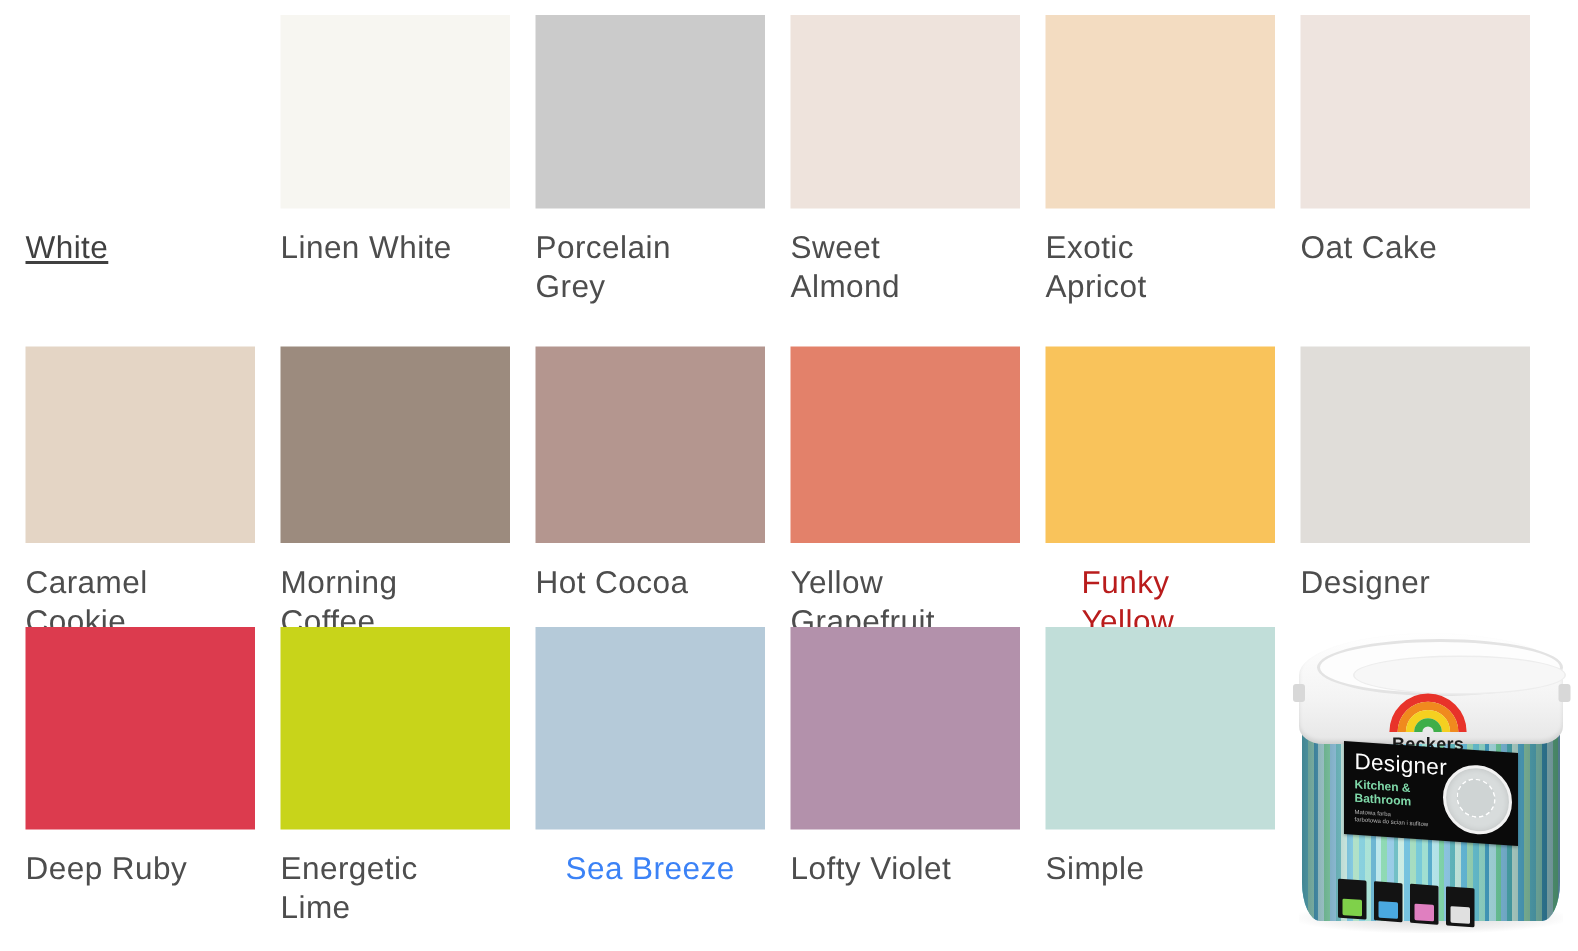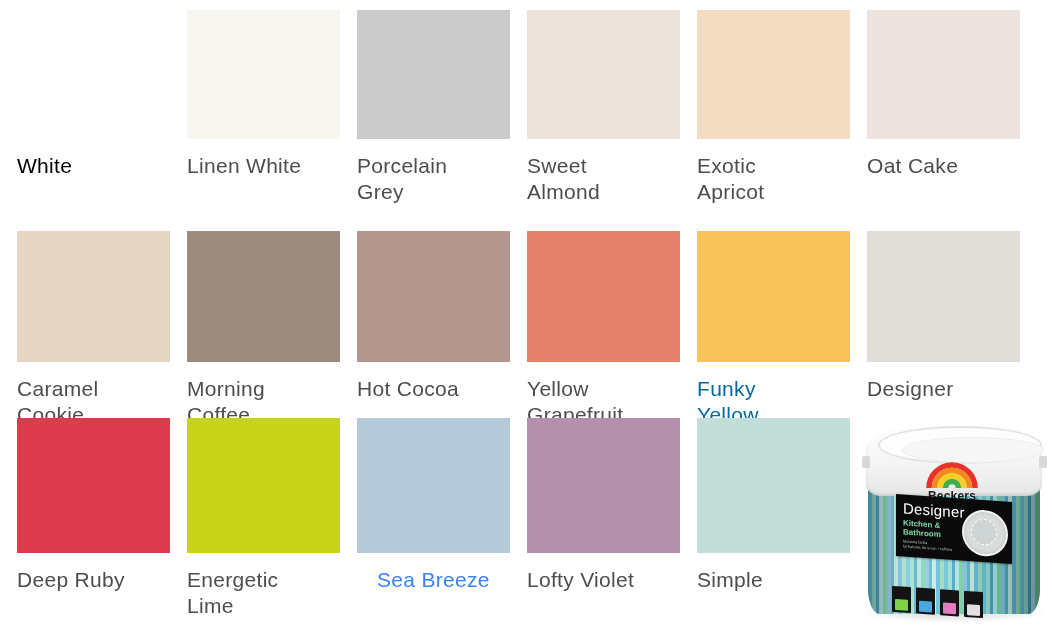--- a/index.html
+++ b/index.html
@@ -296,21 +296,21 @@
 </head>
 <body>
 
 <div id="palette-board">
 
   <div class="swatch-grid">
 
     <div class="swatch-row row-1">
       <div class="swatch-cell">
         <div class="swatch-chip is-white" style="background-color: rgb(255, 255, 255);"></div>
-        <div class="swatch-label" style="color: #000000;">White</div>
+        <div class="swatch-label" style="color: #404040; text-decoration: underline;">White</div>
       </div>
       <div class="swatch-cell">
         <div class="swatch-chip" style="background-color: rgb(247, 246, 241);"></div>
         <div class="swatch-label" style="color: rgb(77, 77, 77);">Linen White</div>
       </div>
       <div class="swatch-cell">
         <div class="swatch-chip" style="background-color: rgb(203, 203, 203);"></div>
         <div class="swatch-label" style="color: rgb(77, 77, 77);">Porcelain
 Grey</div>
       </div>
@@ -345,21 +345,21 @@
         <div class="swatch-chip" style="background-color: rgb(180, 150, 143);"></div>
         <div class="swatch-label" style="color: rgb(77, 77, 77);">Hot Cocoa</div>
       </div>
       <div class="swatch-cell">
         <div class="swatch-chip" style="background-color: rgb(227, 129, 106);"></div>
         <div class="swatch-label" style="color: rgb(77, 77, 77);">Yellow
 Grapefruit</div>
       </div>
       <div class="swatch-cell">
         <div class="swatch-chip" style="background-color: rgb(249, 195, 91);"></div>
-        <div class="swatch-label" style="color: #0369a1;">Funky
+        <div class="swatch-label" style="color: #b91c1c; margin-left: 24px;">Funky
 Yellow</div>
       </div>
       <div class="swatch-cell">
         <div class="swatch-chip" style="background-color: rgb(224, 221, 217);"></div>
         <div class="swatch-label" style="color: rgb(77, 77, 77);">Designer</div>
       </div>
     </div>
 
     <div class="swatch-row row-3">
       <div class="swatch-cell">

